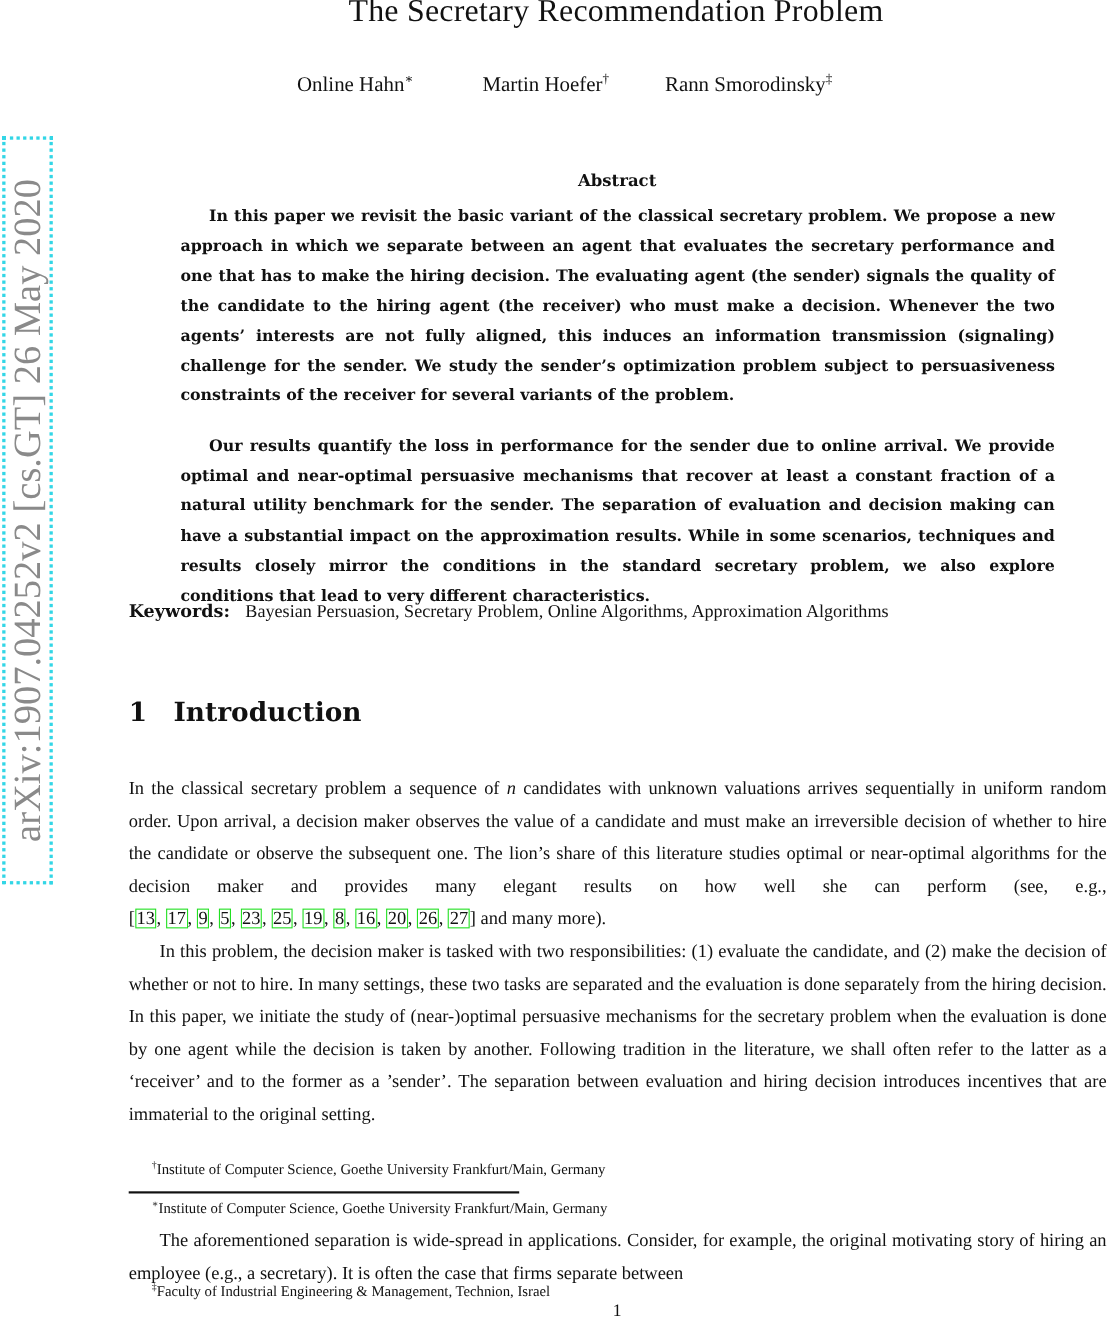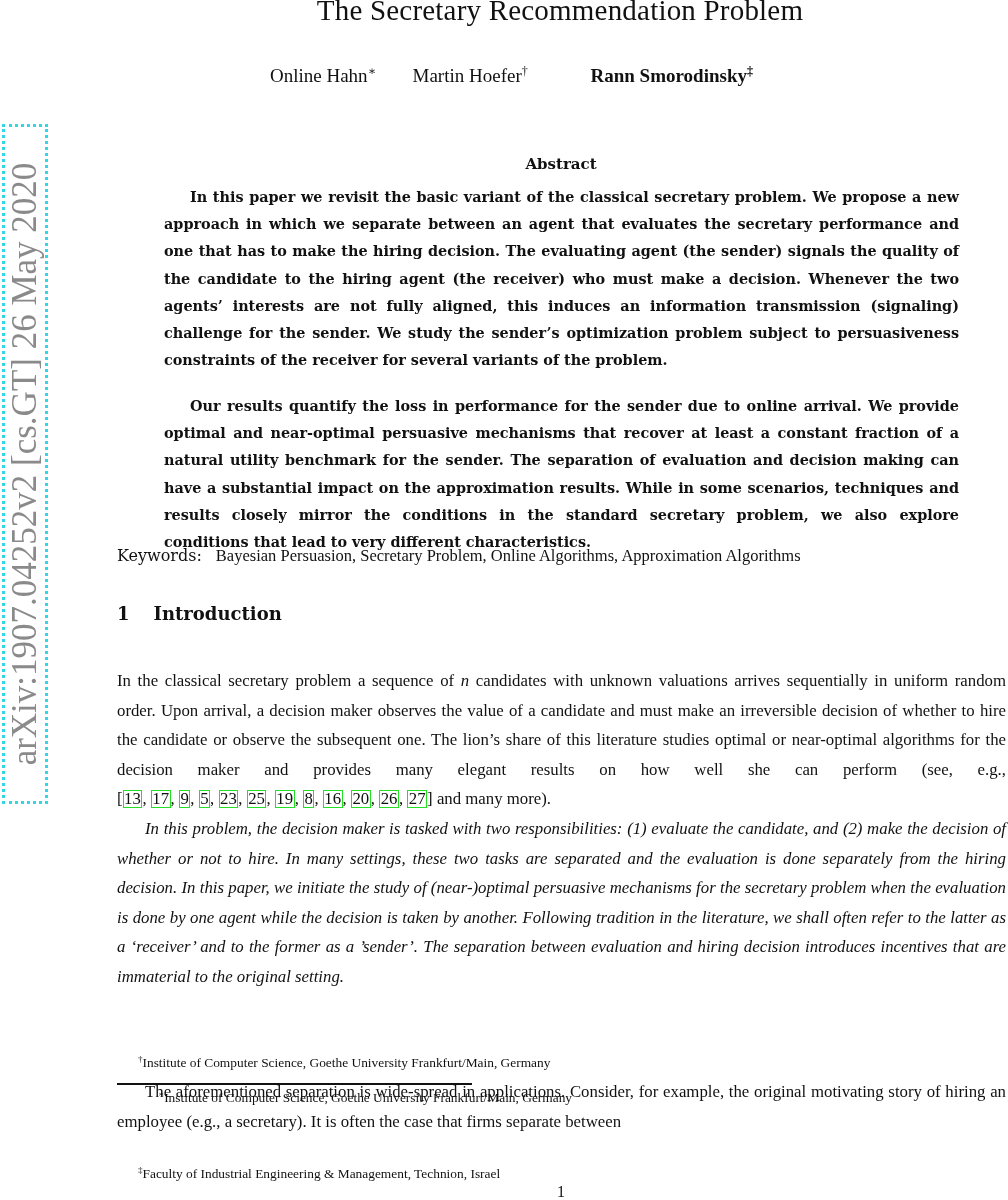--- a/index.html
+++ b/index.html
@@ -12,22 +12,22 @@
 
   #title {
     position: absolute; left: 0; width: 1120px; top: -6px;
     text-align: center; font-size: 29px; letter-spacing: 0.2px;
   }
   #authors {
     position: absolute; top: 64px; left: 270px; font-size: 19px; white-space: nowrap;
   }
   #authors .author { display: inline-block; }
   #authors sup { font-size: 12px; }
-  #authors .a2 { margin-left: 32px; }
-  #authors .a3 { margin-left: 58px; font-weight: bold; }
+  #authors .a2 { margin-left: 58px; }
+  #authors .a3 { margin-left: 46px; }
 
   #arxiv-stamp {
     position: absolute; left: 2px; top: 124px; width: 46px; height: 680px;
     border: 3px dotted #33d6e6; box-sizing: border-box;
   }
   #arxiv-stamp .stamp-text {
     position: absolute; left: 50%; top: 50%;
     transform: translate(-50%, -50%) rotate(-90deg);
     white-space: nowrap; font-size: 35px; color: #8a8a8a;
   }
@@ -39,48 +39,48 @@
   .abstract-para {
     position: absolute; left: 164px; width: 795px;
     font-size: 14.4px; line-height: 27.2px; text-align: justify; text-indent: 26px; font-weight: bold;
   }
   #abstract-p1 { top: 183px; }
   #abstract-p2 { top: 392px; }
 
   #keywords {
     position: absolute; top: 546px; left: 117px; font-size: 16.5px; white-space: nowrap;
   }
-  #keywords .kw-label { font-weight: normal; margin-right: 14px; font-family: "DejaVu Serif", serif; font-size: 16px; }
+  #keywords .kw-label { font-weight: bold; margin-right: 14px; font-family: "DejaVu Serif", serif; font-size: 16px; }
 
   #section-heading {
-    position: absolute; top: 603px; left: 117px; font-size: 18px; font-weight: bold;
+    position: absolute; top: 632px; left: 117px; font-size: 24px; font-weight: bold;
   }
   #section-heading .sec-num { margin-right: 24px; }
 
   .body-para {
     position: absolute; left: 117px; width: 889px;
-    font-size: 16.8px; line-height: 29.5px; text-align: justify;
+    font-size: 16.8px; line-height: 29.5px; text-align: justify; margin-top: 36px;
   }
   #intro-p1 { top: 666px; }
-  #intro-p2 { top: 814px; text-indent: 28px; font-style: italic; }
+  #intro-p2 { top: 814px; text-indent: 28px; }
   #intro-p3 { top: 1077px; text-indent: 28px; }
 
   .cite {
     display: inline-block; border: 1px solid #22e022; line-height: 16px; padding: 0 0.5px;
   }
   .cite-wrap { white-space: nowrap; }
 
   #footnote-rule {
     position: absolute; top: 1083px; left: 117px; width: 355px; height: 1.5px; background: #111;
   }
   .footnote {
     position: absolute; left: 138px; font-size: 13.4px; white-space: nowrap;
   }
   .footnote sup { font-size: 9px; }
-  #fn1 { top: 1089px; margin-left: 20px; }
+  #fn1 { top: 1089px; }
   #fn2 { top: 1054px; }
   #fn3 { top: 1129px; margin-top: 36px; }
 
   #page-number {
     position: absolute; top: 1183px; left: 0; width: 1122px; text-align: center; font-size: 16px;
   }
 </style>
 </head>
 <body>
 

